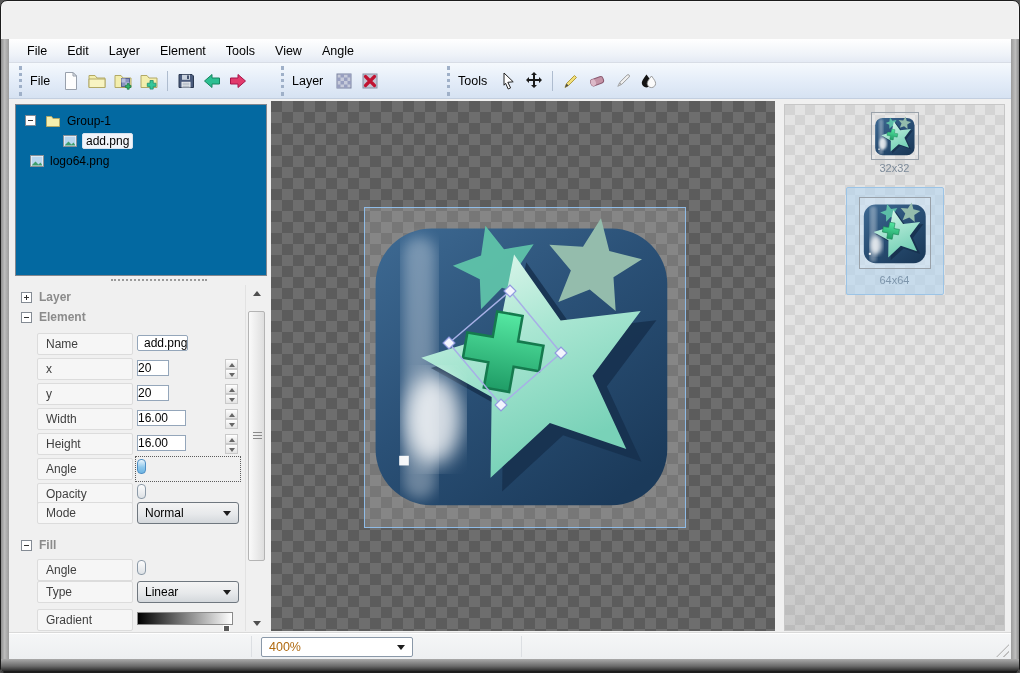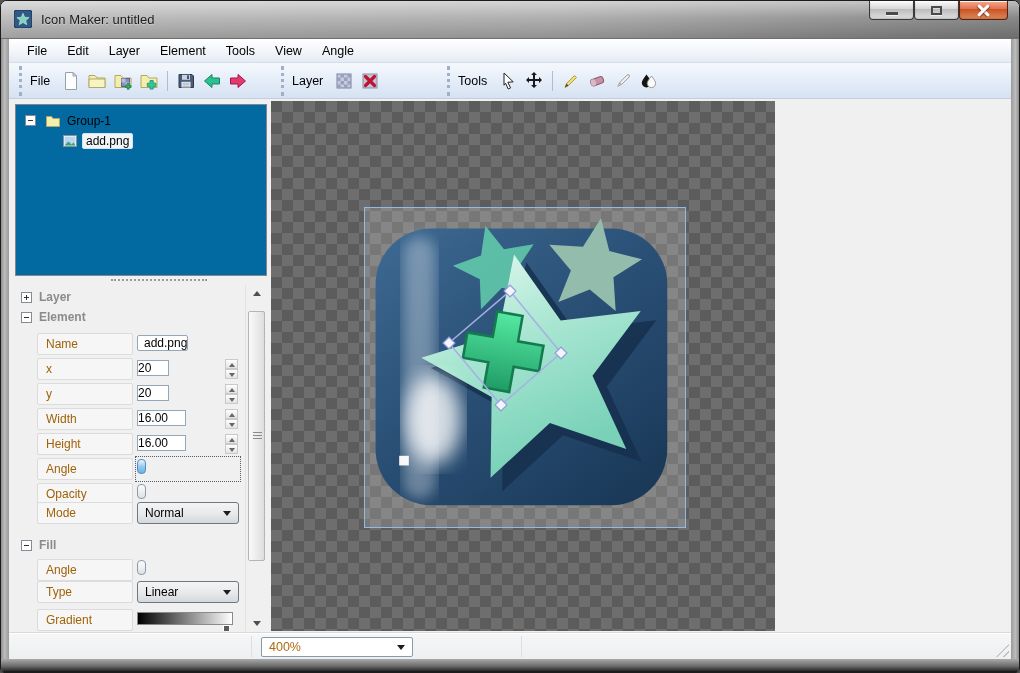--- a/index.html
+++ b/index.html
@@ -80,21 +80,21 @@
   .props-row { flex:1; display:flex; position:relative; }
   .props { flex:1; position:relative; background:#f0f0f0; overflow:hidden; }
 
   .phead { position:absolute; left:6px; height:16px; display:flex; align-items:center; }
   .phead .expbox { position:relative; margin-right:7px; }
   .expbox.plus::after { content:""; position:absolute; left:4px; top:2px; width:1px; height:5px; background:#333; }
   .phead-label { font-weight:bold; color:#8b8b8b; font-size:12px; }
 
   .prow { position:absolute; left:22px; height:22px; display:flex; }
   .plabel { width:96px; height:22px; background:#f6f6f6; border:1px solid #dcdcdc; border-radius:2px;
-    line-height:20px; padding-left:8px; color:#a16207; }
+    line-height:20px; padding-left:8px; color:#404040; }
   .pval { position:relative; width:102px; height:22px; margin-left:4px; }
 
   .tinput { width:100%; height:100%; background:#fff; border:1px solid #94a6ba; border-radius:2px;
     line-height:20px; padding-left:6px; color:#000; }
   .sinput { width:100%; height:100%; background:#fff; border:1px solid #94a6ba; border-radius:0;
     line-height:20px; padding-right:17px; text-align:right; color:#000; position:relative; }
   .spin { position:absolute; right:1px; top:1px; width:13px; height:20px; display:flex; flex-direction:column; }
   .spin span { flex:1; background:linear-gradient(#fefefe,#e3e3e3); border:1px solid #c9c9c9;
     position:relative; }
   .spin span::after { content:""; position:absolute; left:3px; border-left:3px solid transparent; border-right:3px solid transparent; }
@@ -202,38 +202,20 @@
         <use href="#star5" transform="translate(211 56) rotate(9) scale(4.6)" fill="#94bcac"></use>
         <use href="#star5" transform="translate(172 162) rotate(-12) scale(11.3)" fill="#16304e" opacity="0.85"></use>
         <use href="#star5" transform="translate(160 152) rotate(-12) scale(11)" fill="url(#gStar)"></use>
         <ellipse cx="62" cy="198" rx="26" ry="42" fill="#fff" opacity="0.8" filter="url(#blur8)"></ellipse>
         <use href="#crossShape" transform="translate(127 135) rotate(10) scale(12)" fill="url(#gCross)" stroke="#157a4e" stroke-width="0.2"></use>
         <rect x="30" y="232" width="9" height="9" fill="#fff" opacity="0.95"></rect>
       </symbol>
     </defs>
   </svg>
 
-  <div class="titlebar">
-    <svg class="app-icon" width="18" height="18">
-      <rect width="18" height="18" rx="3" fill="#2f5a86" stroke="#17344f"></rect>
-      <use href="#star5" transform="translate(9 9.6) scale(0.64)" fill="#7fd4bd" stroke="#dff4ec" stroke-width="0.8"></use>
-    </svg>
-    <span class="title-text">Icon Maker: untitled</span>
-    <div class="caption-buttons">
-      <div class="cap-btn">
-          <span class="glyph-min"></span>
-        </div>
-      <div class="cap-btn">
-          <span class="glyph-max"></span>
-        </div>
-      <div class="cap-btn close">
-          <span class="glyph-close"></span>
-        </div>
-    </div>
-  </div>
   <div class="frame-left"></div>
   <div class="frame-right"></div>
   <div class="frame-bottom"></div>
 
   <div class="client">
 
     <div class="menubar">
       <span class="menu-item">File</span>
       <span class="menu-item">Edit</span>
       <span class="menu-item">Layer</span>
@@ -375,20 +357,28 @@
             </svg>
             <span class="tree-label" style="position:absolute;left:51px">Group-1</span>
           </div>
           <div class="tree-row" style="top:26px">
             <svg style="position:absolute;left:46px;top:2px" width="16" height="16" viewBox="0 0 16 16">
               <rect x="1.5" y="2.5" width="13" height="11" fill="#fff" stroke="#8a9097"></rect>
               <rect x="2.5" y="3.5" width="11" height="9" fill="#b8d6ee"></rect>
               <path d="M2.5 12.5l4-4 3 3 2-2 2 3z" fill="#3f9e6e"></path>
             </svg>
             <span class="tree-label sel-label" style="position:absolute;left:66px">add.png</span>
+          </div>
+          <div class="tree-row" style="top:46px">
+            <svg style="position:absolute;left:13px;top:2px" width="16" height="16" viewBox="0 0 16 16">
+              <rect x="1.5" y="2.5" width="13" height="11" fill="#fff" stroke="#8a9097"></rect>
+              <rect x="2.5" y="3.5" width="11" height="9" fill="#b8d6ee"></rect>
+              <path d="M2.5 12.5l4-4 3 3 2-2 2 3z" fill="#3f9e6e"></path>
+            </svg>
+            <span class="tree-label" style="position:absolute;left:34px">logo64.png</span>
           </div>
         </div>
 
         <div class="h-splitter">
             <span class="grip"></span>
           </div>
 
         <div class="props-row">
           <div class="props">
 
@@ -504,20 +494,38 @@
             <g fill="#f2f4fe" stroke="#8f9ade" stroke-width="1.2">
               <rect x="-4.2" y="-4.2" width="8.4" height="8.4" transform="translate(239 190) rotate(45)"></rect>
               <rect x="-4.2" y="-4.2" width="8.4" height="8.4" transform="translate(290 252) rotate(45)"></rect>
               <rect x="-4.2" y="-4.2" width="8.4" height="8.4" transform="translate(230 304) rotate(45)"></rect>
               <rect x="-4.2" y="-4.2" width="8.4" height="8.4" transform="translate(178 242) rotate(45)"></rect>
             </g>
           </g>
         </svg>
       </div>
 
+      <div class="right-panel">
+        <div class="preview32">
+          <div class="pframe f32">
+            <svg width="42" height="42" viewBox="0 0 290 290">
+                <use href="#appicon" width="290" height="290"></use>
+              </svg>
+          </div>
+          <span class="plabel32">32x32</span>
+        </div>
+        <div class="preview64">
+          <div class="pframe f64">
+            <svg width="66" height="66" viewBox="0 0 290 290">
+                <use href="#appicon" width="290" height="290"></use>
+              </svg>
+          </div>
+          <span class="plabel64">64x64</span>
+        </div>
+      </div>
     </div>
 
     <div class="statusbar">
       <span class="sb-sep" style="left:242px"></span>
       <span class="sb-sep" style="left:512px"></span>
       <div class="combo">
         <span class="combo-text">400%</span>
         <span class="dd-arrow"></span>
       </div>
       <span class="resize-grip"></span>

